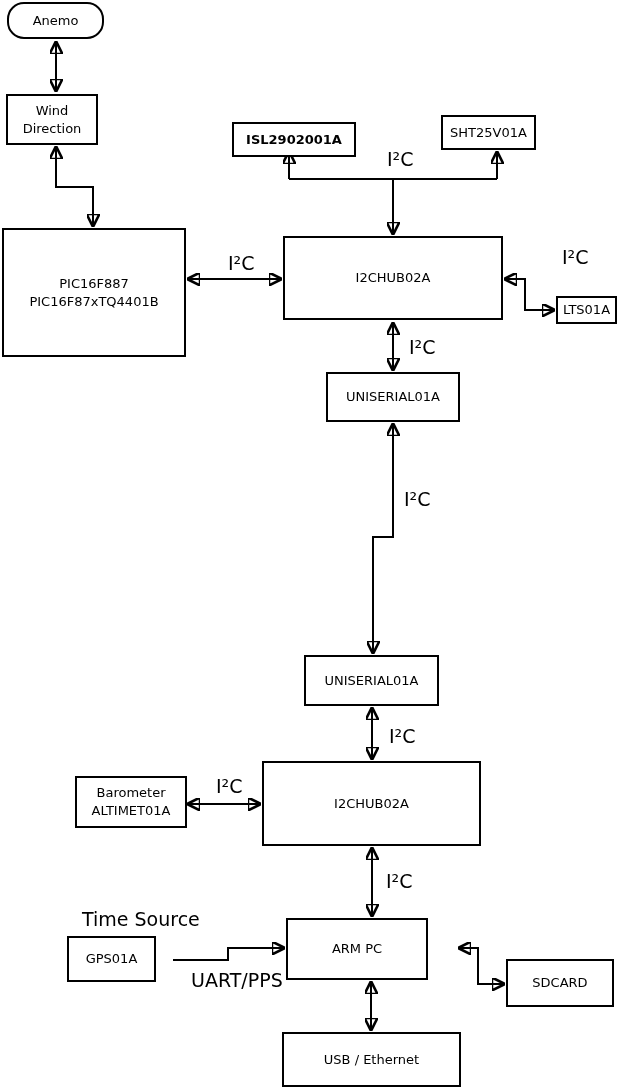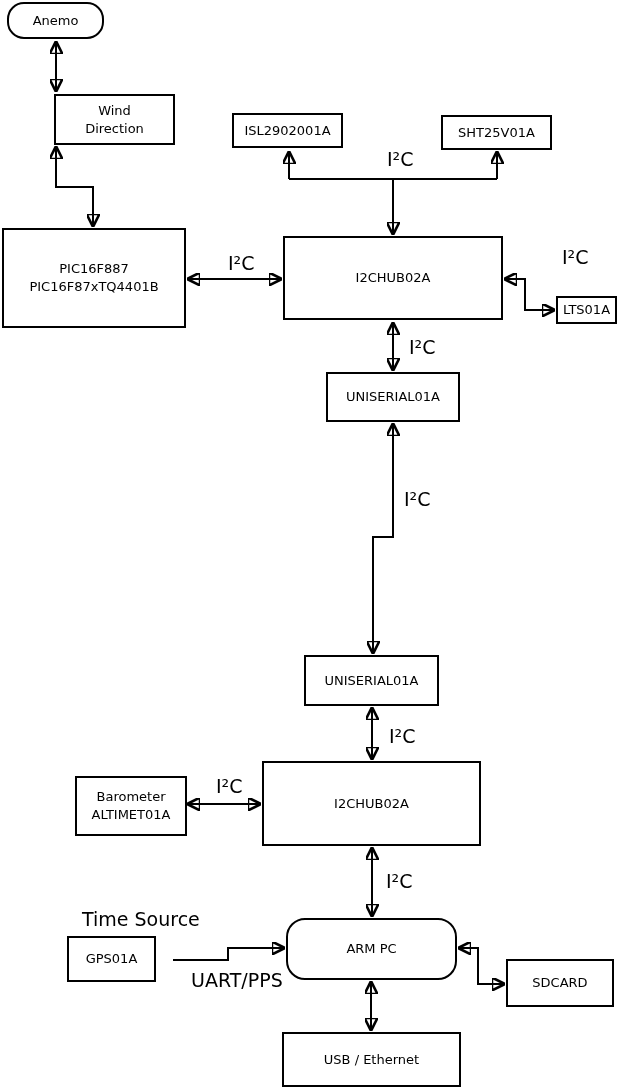--- a/index.html
+++ b/index.html
@@ -47,68 +47,68 @@
     <path d="M372 849 L372 915" marker-start="url(#ah)" marker-end="url(#ah)"></path>
     <path d="M173 960 L228 960 L228 948 L283 948" marker-end="url(#ah)"></path>
     <path d="M460 948 L478 948 L478 984 L503 984" marker-start="url(#ah)" marker-end="url(#ah)"></path>
     <path d="M371 983 L371 1029" marker-start="url(#ah)" marker-end="url(#ah)"></path>
   </svg>
 
   <div class="node" style="left:7px;top:2px;width:97px;height:37px;border-radius:17px;">
     <span>Anemo</span>
   </div>
 
-  <div class="node" style="left:6px;top:94px;width:121px;height:51px;margin-left:48px;">
+  <div class="node" style="left:6px;top:94px;width:92px;height:51px;">
     <span>Wind
 Direction</span>
   </div>
 
-  <div class="node" style="left:2px;top:228px;width:184px;height:100px;">
+  <div class="node" style="left:2px;top:228px;width:184px;height:129px;">
     <span>PIC16F887
 PIC16F87xTQ4401B</span>
   </div>
 
-  <div class="node" style="left:232px;top:113px;width:111px;height:35px;">
+  <div class="node" style="left:232px;top:122px;width:124px;height:35px;font-weight:bold;">
     <span>ISL2902001A</span>
   </div>
 
-  <div class="node" style="left:441px;top:115px;width:111px;height:35px;">
+  <div class="node" style="left:441px;top:115px;width:95px;height:35px;">
     <span>SHT25V01A</span>
   </div>
 
   <div class="node" style="left:283px;top:236px;width:220px;height:84px;">
     <span>I2CHUB02A</span>
   </div>
 
   <div class="node" style="left:556px;top:296px;width:61px;height:28px;">
     <span>LTS01A</span>
   </div>
 
   <div class="node" style="left:326px;top:372px;width:134px;height:50px;">
     <span>UNISERIAL01A</span>
   </div>
 
   <div class="node" style="left:304px;top:655px;width:135px;height:51px;">
     <span>UNISERIAL01A</span>
   </div>
 
-  <div class="node" style="left:75px;top:776px;width:112px;height:60px;">
+  <div class="node" style="left:75px;top:776px;width:112px;height:52px;">
     <span>Barometer
 ALTIMET01A</span>
   </div>
 
   <div class="node" style="left:262px;top:761px;width:219px;height:85px;">
     <span>I2CHUB02A</span>
   </div>
 
   <div class="node" style="left:67px;top:936px;width:89px;height:46px;">
     <span>GPS01A</span>
   </div>
 
-  <div class="node" style="left:286px;top:918px;width:171px;height:62px;border-radius:19px;">
+  <div class="node" style="left:286px;top:918px;width:142px;height:62px;">
     <span>ARM PC</span>
   </div>
 
   <div class="node" style="left:506px;top:959px;width:108px;height:48px;">
     <span>SDCARD</span>
   </div>
 
   <div class="node" style="left:282px;top:1032px;width:179px;height:55px;">
     <span>USB / Ethernet</span>
   </div>

